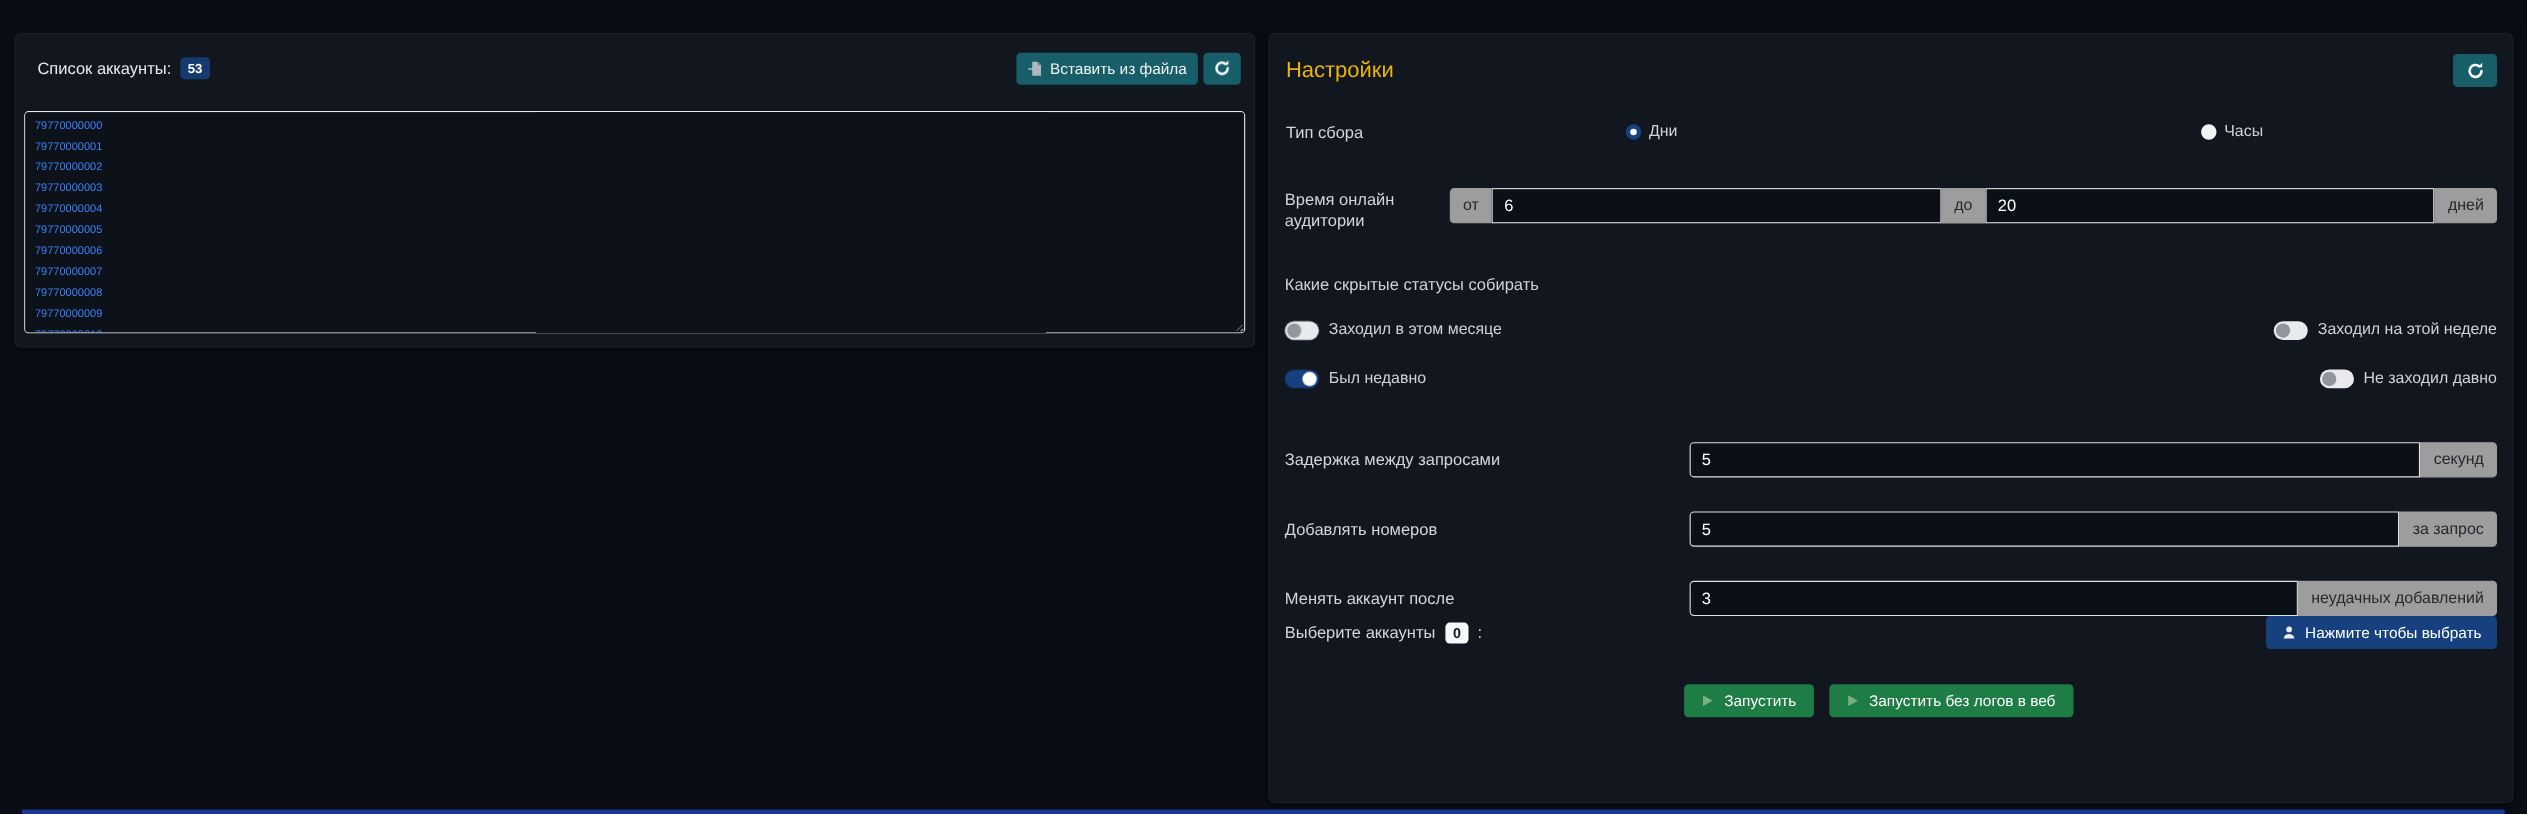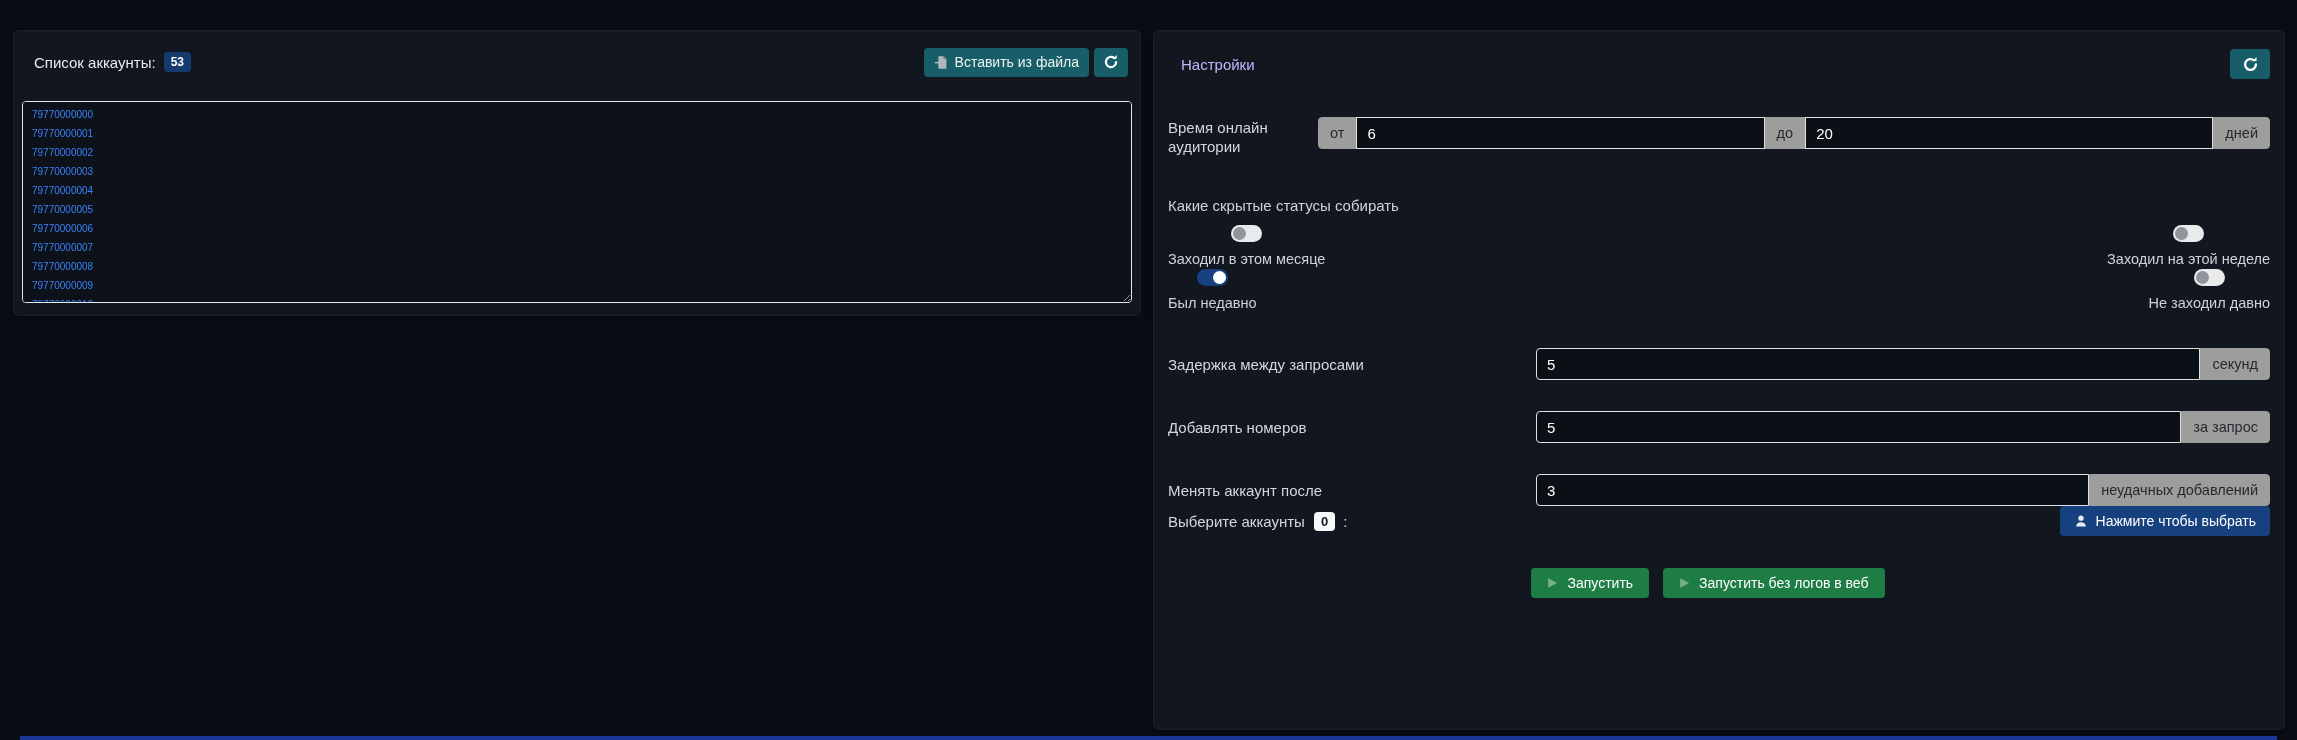--- a/index.html
+++ b/index.html
@@ -47,21 +47,21 @@
     font-family: "Liberation Sans", sans-serif;
     font-size: 10px; line-height: 19px;
     padding: 3px 9px; resize: both; outline: none;
   }
   #phone-textarea::-webkit-scrollbar { width: 9px; }
   #phone-textarea::-webkit-scrollbar-thumb { background: #dfe2e5; border-radius: 4px; }
   #phone-textarea::-webkit-scrollbar-track { background: transparent; }
 
   
   .rp-header { display: flex; align-items: center; margin-top: 18px; height: 30px; }
-  .rp-title { font-size: 15px; color: #c4b5fd; margin-left: 13px; }
+  .rp-title { font-size: 20px; color: #eab308; margin-left: 1px; }
   .rp-header .btn-teal { margin-left: auto; }
 
   .row-type { position: relative; height: 24px; margin-top: 30px; }
   .rt-label { position: absolute; left: 1px; top: 3px; font-size: 15px; }
   .radio-group { position: absolute; top: 3px; display: flex; align-items: center; gap: 7px; cursor: pointer; }
   .radio-group.g1 { left: 310px; }
   .radio-group.g2 { left: 833px; }
   .radio { width: 14px; height: 14px; border-radius: 50%; position: relative; flex: 0 0 auto; }
   .radio.checked { background: #17417e; }
   .radio.checked .dot {
@@ -89,21 +89,21 @@
     font-size: 15px; font-family: inherit;
     padding: 0 10px; outline: none;
   }
   .ig-input.rounded-left { border-radius: 4px 0 0 4px; }
 
   .section-label { margin-top: 41px; height: 18px; font-size: 15px; color: #ced3d8; }
 
   .toggle-row { display: flex; align-items: center; height: 18px; }
   .toggle-row.r1 { margin-top: 22px; }
   .toggle-row.r2 { margin-top: 26px; }
-  .toggle-group { display: flex; align-items: center; gap: 9px; cursor: pointer; flex-direction: column; }
+  .toggle-group { display: flex; align-items: center; gap: 9px; cursor: pointer; }
   .toggle-group.right { margin-left: auto; }
   .toggle { width: 31px; height: 17px; border-radius: 9px; position: relative; flex: 0 0 auto; }
   .toggle.off { background: #e9eaec; }
   .toggle.off .knob { position: absolute; left: 2px; top: 2px; width: 13px; height: 13px; border-radius: 50%; background: #8f969c; }
   .toggle.on { background: #17417e; }
   .toggle.on .knob { position: absolute; right: 2px; top: 2px; width: 13px; height: 13px; border-radius: 50%; background: #fff; }
   .toggle-label { font-size: 14.5px; color: #ced3d8; }
 
   .num-row { display: flex; align-items: center; height: 32px; }
   .num-row .nr-label { width: 368px; flex: 0 0 auto; font-size: 15px; }
@@ -193,20 +193,33 @@
     <button class="btn-teal square big">
       <span class="icon">
         <svg viewBox="0 0 16 16" width="17" height="17">
           <path d="M13.1 8a5.1 5.1 0 1 1-1.8-3.9" fill="none" stroke="#fff" stroke-width="2.2" stroke-linecap="round"></path>
           <path d="M13.7 1v3.8H9.9z" fill="#fff"></path>
         </svg>
       </span>
     </button>
   </div>
 
+  <div class="row-type">
+    <span class="rt-label">Тип сбора</span>
+    <span class="radio-group g1">
+      <span class="radio checked">
+          <span class="dot"></span>
+        </span>
+      <span class="radio-label">Дни</span>
+    </span>
+    <span class="radio-group g2">
+      <span class="radio unchecked"></span>
+      <span class="radio-label">Часы</span>
+    </span>
+  </div>
 
   <div class="row-time">
     <span class="rt2-label">Время онлайн аудитории</span>
     <span class="input-group">
       <span class="ig-text first">от</span>
       <input class="ig-input" type="text" value="6" style="">
       <span class="ig-text">до</span>
       <input class="ig-input" type="text" value="20" style="">
       <span class="ig-text last">дней</span>
     </span>

